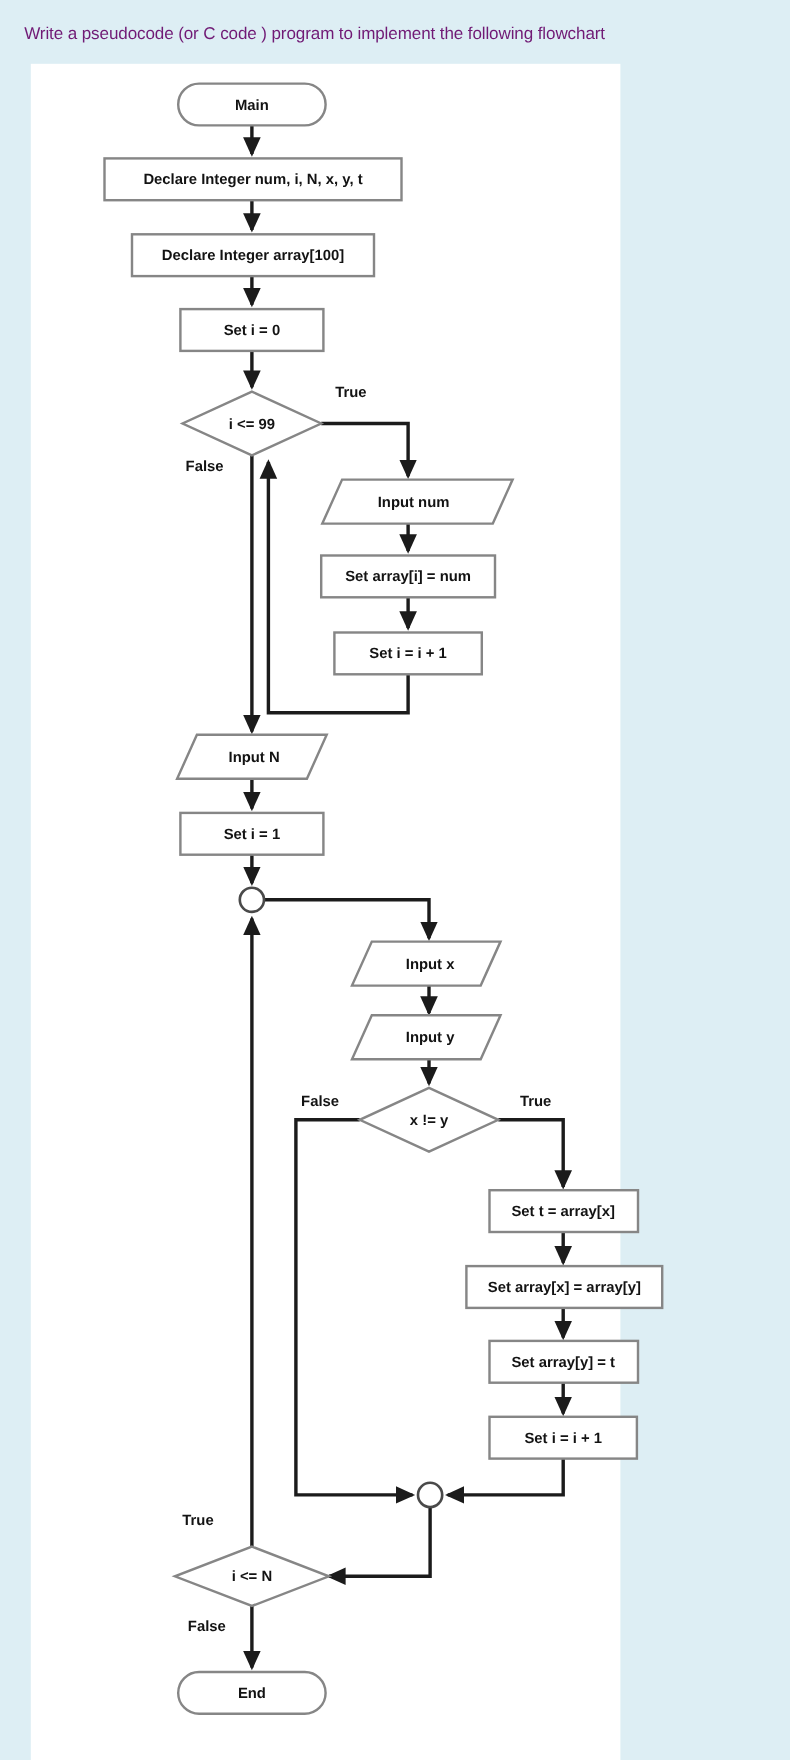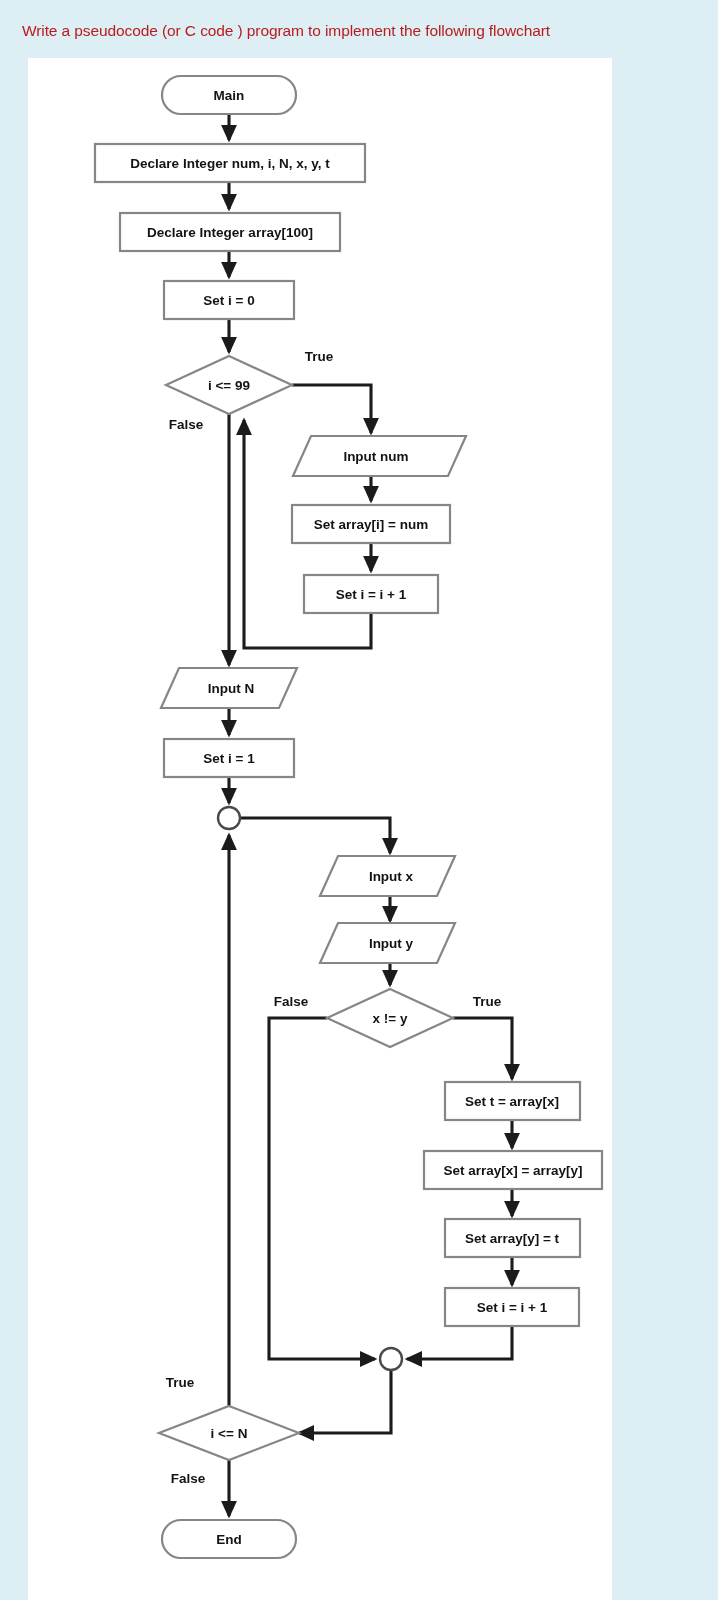--- a/index.html
+++ b/index.html
@@ -20,30 +20,30 @@
     height: 1600px;
     background: #ddeef4;
     overflow: hidden;
   }
   #question-text {
     position: absolute;
     left: 22px;
     top: 22px;
     width: 684px;
     font-size: 15.5px;
-    color: #b91c1c;
+    color: #701a75;
     letter-spacing: -0.1px;
     font-family: "Liberation Sans", sans-serif;
     white-space: nowrap;
   }
   #chart-panel {
     position: absolute;
     left: 28px;
     top: 58px;
-    width: 584px;
+    width: 536px;
     height: 1542px;
     background: #ffffff;
   }
   #flow-svg {
     position: absolute;
     left: 0;
     top: 0;
     width: 584px;
     height: 1542px;
     display: block;

